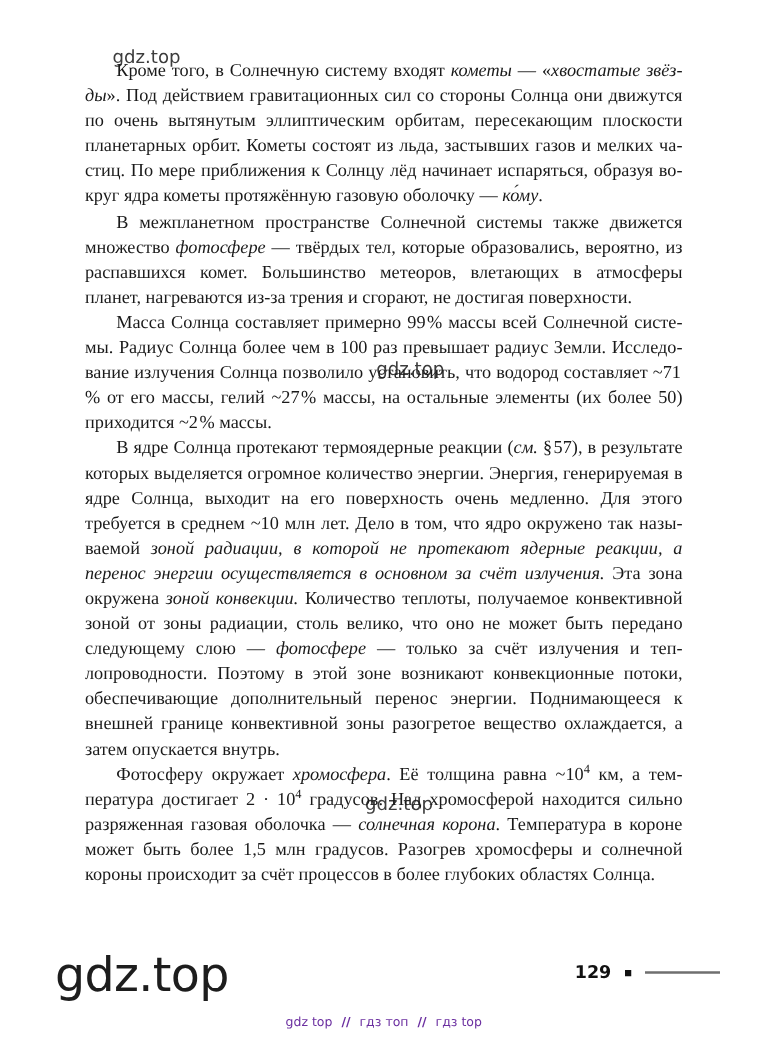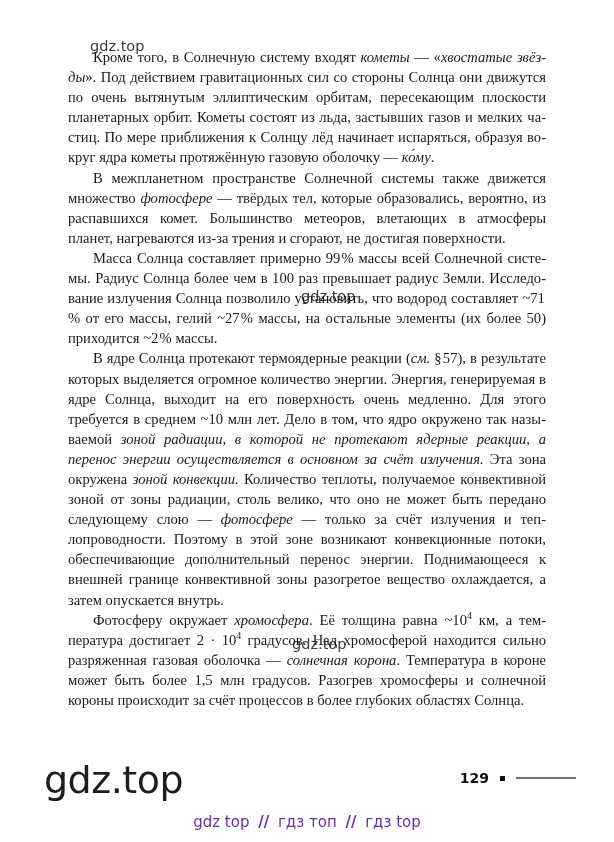--- a/index.html
+++ b/index.html
@@ -121,21 +121,21 @@
   }
 
   
   .promo-footer {
     position: absolute;
     left: 0;
     top: 813px;
     width: 614px;
     text-align: center;
     font-family: "DejaVu Sans", sans-serif;
-    font-size: 15px;
+    font-size: 10px;
     color: #6b2fa0;
     white-space: nowrap;
   }
   .promo-footer .sep {
     color: #6b2fa0;
     font-weight: 700;
     padding: 0 4px;
   }
 </style>
 </head>

